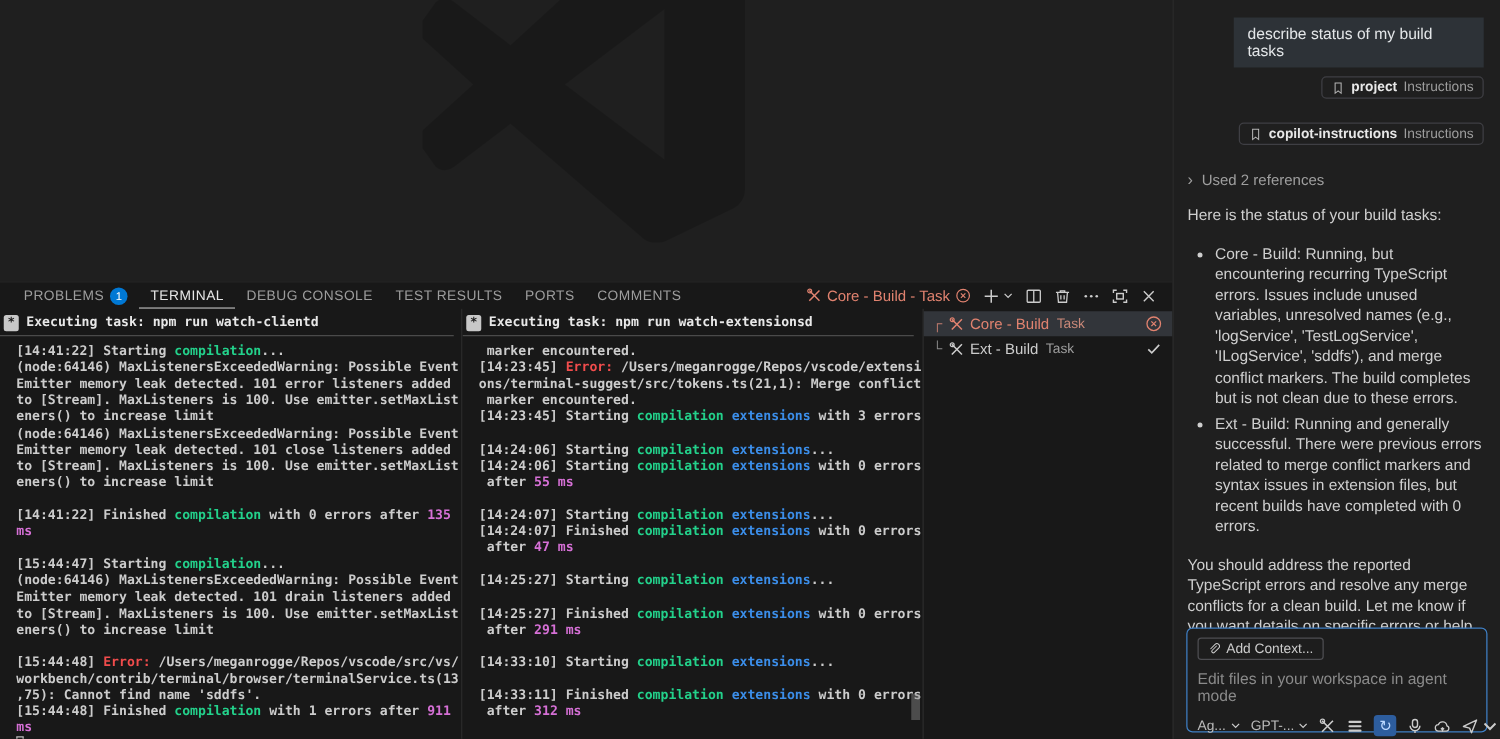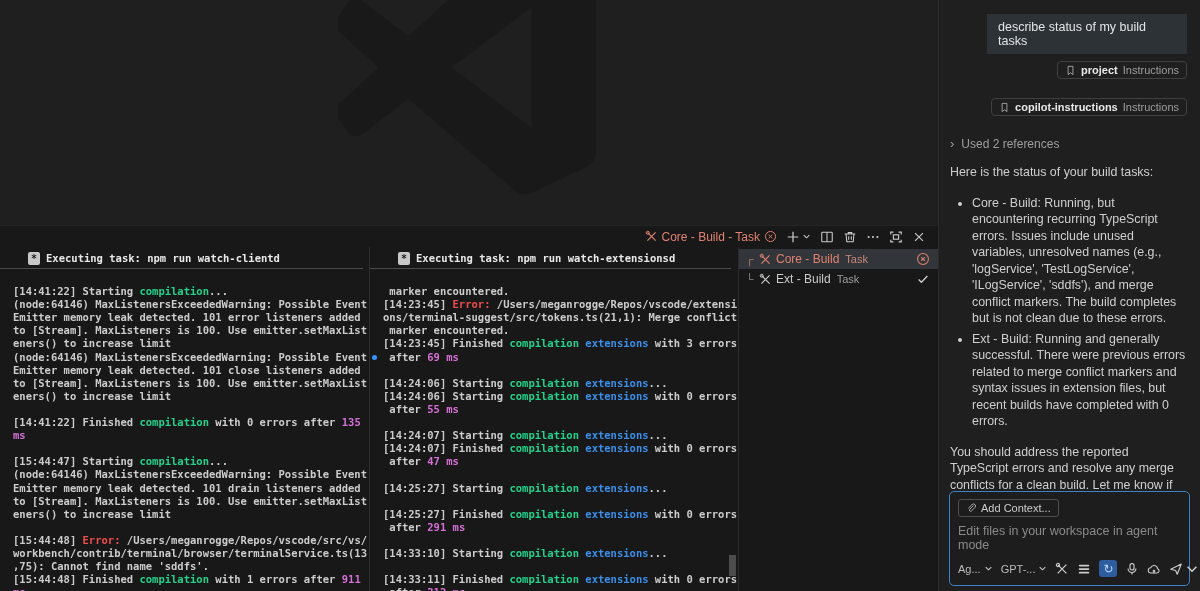--- a/index.html
+++ b/index.html
@@ -29,22 +29,22 @@
   .task-chip .icon { color:#e0826f; width:13px; height:13px; }
   .mini { width:9px; height:9px; }
 
   
   .term { position:absolute; top:247px; bottom:0; background:#181818; overflow:hidden;
     font-family:"DejaVu Sans Mono", monospace; font-size:10.5px; font-weight:bold;
     line-height:13.1px; color:#cccccc; padding-top:5px; }
   .term-left  { left:0;   width:369px; }
   .term-right { left:370px; width:367px; }
   .pane-divider { position:absolute; left:369px; top:247px; bottom:0; width:1px; background:#2e2e2e; }
-  .term-title { position:relative; padding:0 0 3px 28px; color:#e8e8e8; white-space:pre;
-    border-bottom:1px solid #4a4a4a; margin-bottom:16px; margin-right:6px; }
+  .term-title { position:relative; padding:0 0 3px 3px; color:#e8e8e8; white-space:pre;
+    border-bottom:1px solid #4a4a4a; margin-bottom:6px; margin-right:6px; }
   .t-badge { display:inline-block; background:#c8c8c8; color:#1b1b1b; border-radius:2px;
     padding:0 3px; margin-right:6px; font-size:10px; }
   .t-line { position:relative; padding-left:13px; white-space:pre; }
   .t-dot { position:absolute; left:2px; top:4px; width:5px; height:5px; border-radius:50%;
     background:#3794ff; }
   .cursor-box { display:inline-block; width:6px; height:11px; border:1px solid #bbbbbb;
     vertical-align:-2px; }
   .c-d { color:#cccccc; } .c-g { color:#23d18b; } .c-b { color:#3b8eea; }
   .c-m { color:#d670d6; } .c-r { color:#f14c4c; }
   .scroll-thumb { position:absolute; right:1px; bottom:15px; width:7px; height:21px;
@@ -83,21 +83,21 @@
   .refs .chev { font-size:13px; }
   .resp { margin:13px 12px 0 11px; font-size:12.4px; line-height:16.5px; color:#cfcfcf; }
   .resp p { margin-bottom:14px; }
   .resp ul { margin:0 0 14px 0; padding-left:22px; }
   .resp li { margin-bottom:4px; }
   .resp-actions { display:flex; gap:12px; margin-top:2px; color:#b8b8b8; }
   .resp-actions .icon { width:15px; height:15px; cursor:pointer; }
   .retry-glyph { font-size:14px; line-height:15px; cursor:pointer; }
 
   
-  .input-box { position:absolute; left:10px; right:10px; bottom:5px; height:95px;
+  .input-box { position:absolute; left:10px; right:10px; bottom:5px; height:84px;
     border:1px solid #3f7fc4; border-radius:5px; background:#1d1d1d; padding:7px 8px; }
   .ctx-chip { display:inline-flex; align-items:center; gap:5px; border:1px solid #4e4e52;
     border-radius:3px; padding:2px 7px; font-size:11px; color:#cccccc; cursor:pointer; }
   .ctx-chip .icon { width:10px; height:10px; }
   .placeholder { margin-top:7px; font-size:12.5px; color:#8a8a8a; }
   .input-row { display:flex; align-items:center; margin-top:8px; gap:8px; }
   .picker { display:flex; align-items:center; gap:3px; font-size:11px; color:#bbbbbb;
     cursor:pointer; }
   .input-icons { margin-left:auto; display:flex; align-items:center; gap:8px; }
   .input-icons .icon { width:14px; height:14px; cursor:pointer; }
@@ -109,20 +109,41 @@
 </head>
 <body>
 
 <div class="editor">
   <svg class="watermark" viewBox="0 0 100 100">
     <path d="M96.5 10.6 75.3.4a6.5 6.5 0 0 0-7.4 1.3L27.3 38.8 9.6 25.3a4.3 4.3 0 0 0-5.5.2L.4 30.7a4.3 4.3 0 0 0 0 6.4L15.7 51 .4 64.9a4.3 4.3 0 0 0 0 6.4l3.7 5.2a4.3 4.3 0 0 0 5.5.2l17.7-13.5L67.9 98.3a6.5 6.5 0 0 0 7.4 1.3l21.2-10.2a6.5 6.5 0 0 0 3.5-5.8V16.4a6.5 6.5 0 0 0-3.5-5.8ZM75 74.3 44.2 51 75 27.7Z"></path>
   </svg>
 </div>
 
 <div class="panel-header">
+  <div class="tabs">
+      <div class="tab">
+        <span>PROBLEMS</span>
+        <span class="badge">1</span>
+      </div>
+      <div class="tab active">
+        <span>TERMINAL</span>
+      </div>
+      <div class="tab">
+        <span>DEBUG CONSOLE</span>
+      </div>
+      <div class="tab">
+        <span>TEST RESULTS</span>
+      </div>
+      <div class="tab">
+        <span>PORTS</span>
+      </div>
+      <div class="tab">
+        <span>COMMENTS</span>
+      </div>
+    </div>
   <div class="header-actions">
     <span class="task-chip">
       <span class="icon">
           <svg viewBox="0 0 16 16" fill="none" stroke="currentColor" stroke-width="1.5">
             <path d="M3 13 13 3M3 3l10 10"></path>
             <circle cx="3.4" cy="3.4" r="1.9" stroke-width="1.2"></circle>
           </svg>
         </span>
       <span>Core - Build - Task</span>
       <span class="icon">
@@ -207,22 +228,21 @@
     </div>
 </div>
 <div class="pane-divider"></div>
 <div class="term term-right">
   <div class="term-title"><span class="t-badge">*</span><span>Executing task: npm run watch-extensionsd</span></div>
   <div class="t-body">
       <div class="t-line"><span class="c-d"> marker encountered.</span></div>
       <div class="t-line"><span class="c-d">[14:23:45] </span><span class="c-r">Error:</span><span class="c-d"> /Users/meganrogge/Repos/vscode/extensi</span></div>
       <div class="t-line"><span class="c-d">ons/terminal-suggest/src/tokens.ts(21,1): Merge conflict</span></div>
       <div class="t-line"><span class="c-d"> marker encountered.</span></div>
-      <div class="t-line"><span class="c-d">[14:23:45] Finished </span><span class="c-g">compilation</span><span class="c-d"> </span><span class="c-b">extensions</span><span class="c-d"> with 3 errors</span></div>
-      <div class="t-line"><span class="t-dot"></span><span class="c-d"> after </span><span class="c-m">69</span><span class="c-d"> </span><span class="c-m">ms</span></div>
+      <div class="t-line"><span class="c-d">[14:23:45] Starting </span><span class="c-g">compilation</span><span class="c-d"> </span><span class="c-b">extensions</span><span class="c-d"> with 3 errors</span></div>
       <div class="t-line">&nbsp;</div>
       <div class="t-line"><span class="c-d">[14:24:06] Starting </span><span class="c-g">compilation</span><span class="c-d"> </span><span class="c-b">extensions</span><span class="c-d">...</span></div>
       <div class="t-line"><span class="c-d">[14:24:06] Starting </span><span class="c-g">compilation</span><span class="c-d"> </span><span class="c-b">extensions</span><span class="c-d"> with 0 errors</span></div>
       <div class="t-line"><span class="c-d"> after </span><span class="c-m">55</span><span class="c-d"> </span><span class="c-m">ms</span></div>
       <div class="t-line">&nbsp;</div>
       <div class="t-line"><span class="c-d">[14:24:07] Starting </span><span class="c-g">compilation</span><span class="c-d"> </span><span class="c-b">extensions</span><span class="c-d">...</span></div>
       <div class="t-line"><span class="c-d">[14:24:07] Finished </span><span class="c-g">compilation</span><span class="c-d"> </span><span class="c-b">extensions</span><span class="c-d"> with 0 errors</span></div>
       <div class="t-line"><span class="c-d"> after </span><span class="c-m">47</span><span class="c-d"> </span><span class="c-m">ms</span></div>
       <div class="t-line">&nbsp;</div>
       <div class="t-line"><span class="c-d">[14:25:27] Starting </span><span class="c-g">compilation</span><span class="c-d"> </span><span class="c-b">extensions</span><span class="c-d">...</span></div>

